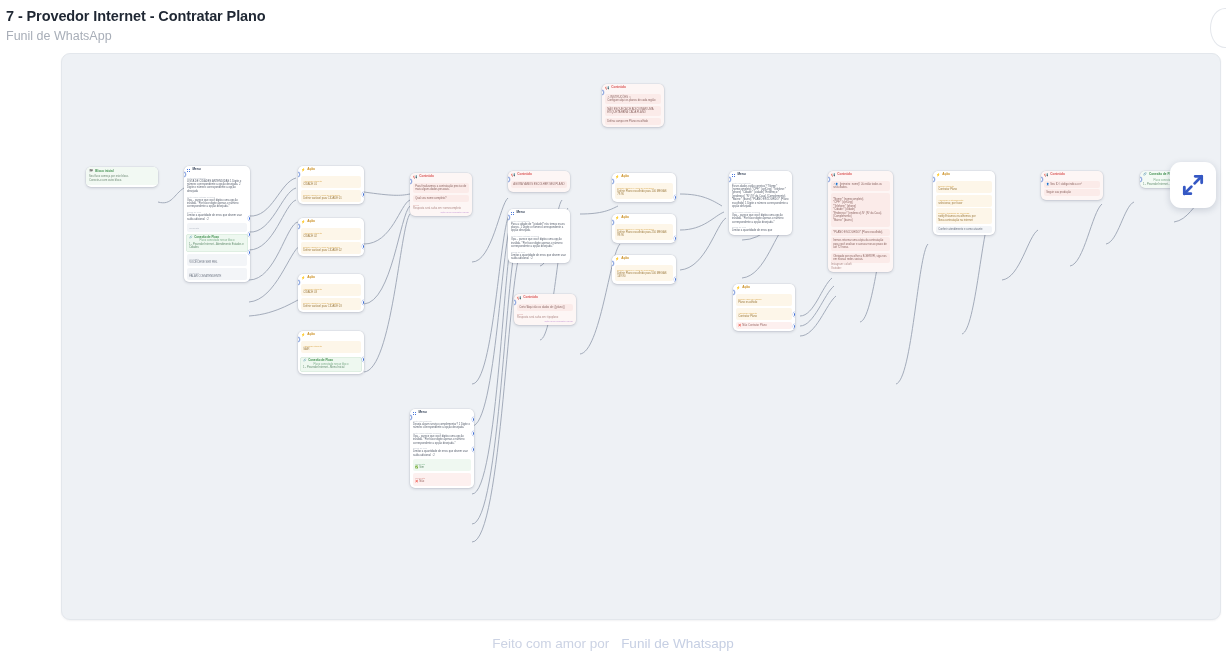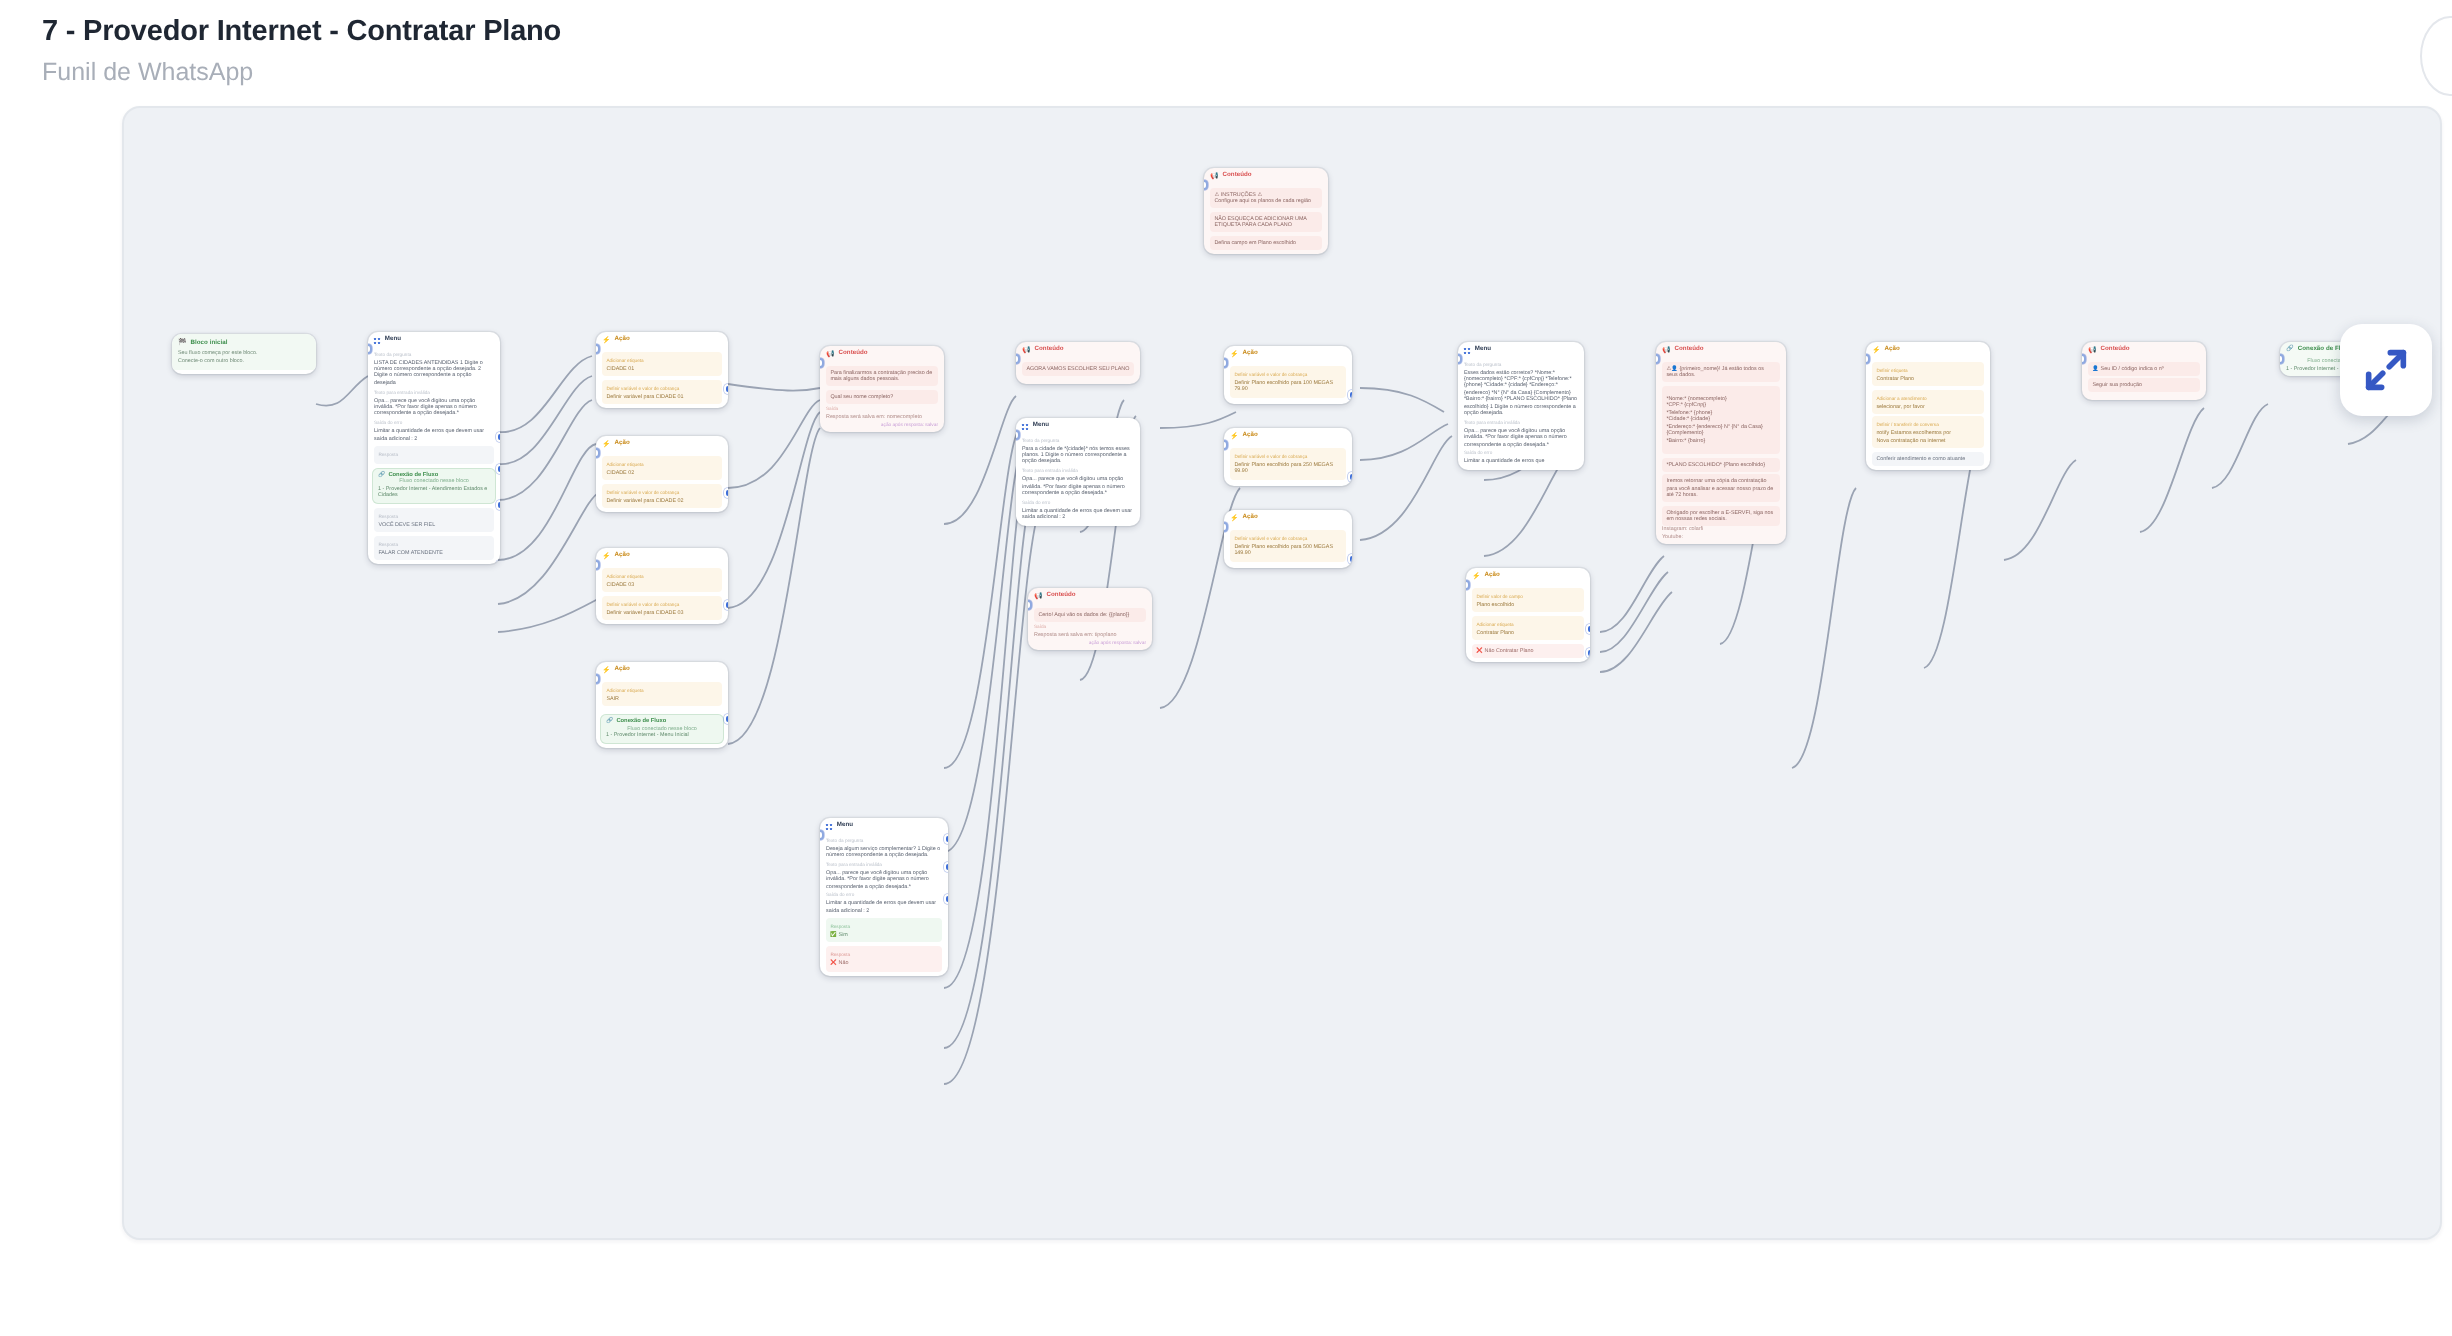--- a/index.html
+++ b/index.html
@@ -5,21 +5,21 @@
   * { box-sizing: border-box; margin: 0; padding: 0; }
   html, body {
     width: 1226px; height: 668px;
     background: #ffffff;
     font-family: "Liberation Sans", sans-serif;
     overflow: hidden;
   }
   .page { position: relative; width: 1226px; height: 668px; background: #fff; }
 
   
-  .header { position: absolute; left: 21px; top: 6px; }
+  .header { position: absolute; left: 6px; top: 6px; }
   .page-title {
     font-size: 14.5px; font-weight: bold; color: #1f2733; letter-spacing: -0.1px;
     line-height: 20px; white-space: nowrap;
   }
   .page-subtitle {
     font-size: 12.5px; color: #a8aeb8; line-height: 18px; margin-top: 1px;
     white-space: nowrap;
   }
   .right-edge-arc {
     position: absolute; right: -14px; top: 8px; width: 30px; height: 40px;
@@ -609,14 +609,18 @@
     <svg viewBox="0 0 24 24">
       <g fill="none" stroke="#3558c4" stroke-width="2.6" stroke-linecap="round" stroke-linejoin="round">
         <polyline points="14,4 20,4 20,10"></polyline>
         <polyline points="10,20 4,20 4,14"></polyline>
         <line x1="20" y1="4" x2="13.5" y2="10.5"></line>
         <line x1="4" y1="20" x2="10.5" y2="13.5"></line>
       </g>
     </svg>
   </div>
 
+  <div class="footer">
+    <span>Feito com amor por</span>
+    <span class="brand" style="margin-left:8px;">Funil de Whatsapp</span>
+  </div>
 
 </div>
 
 </body></html>

